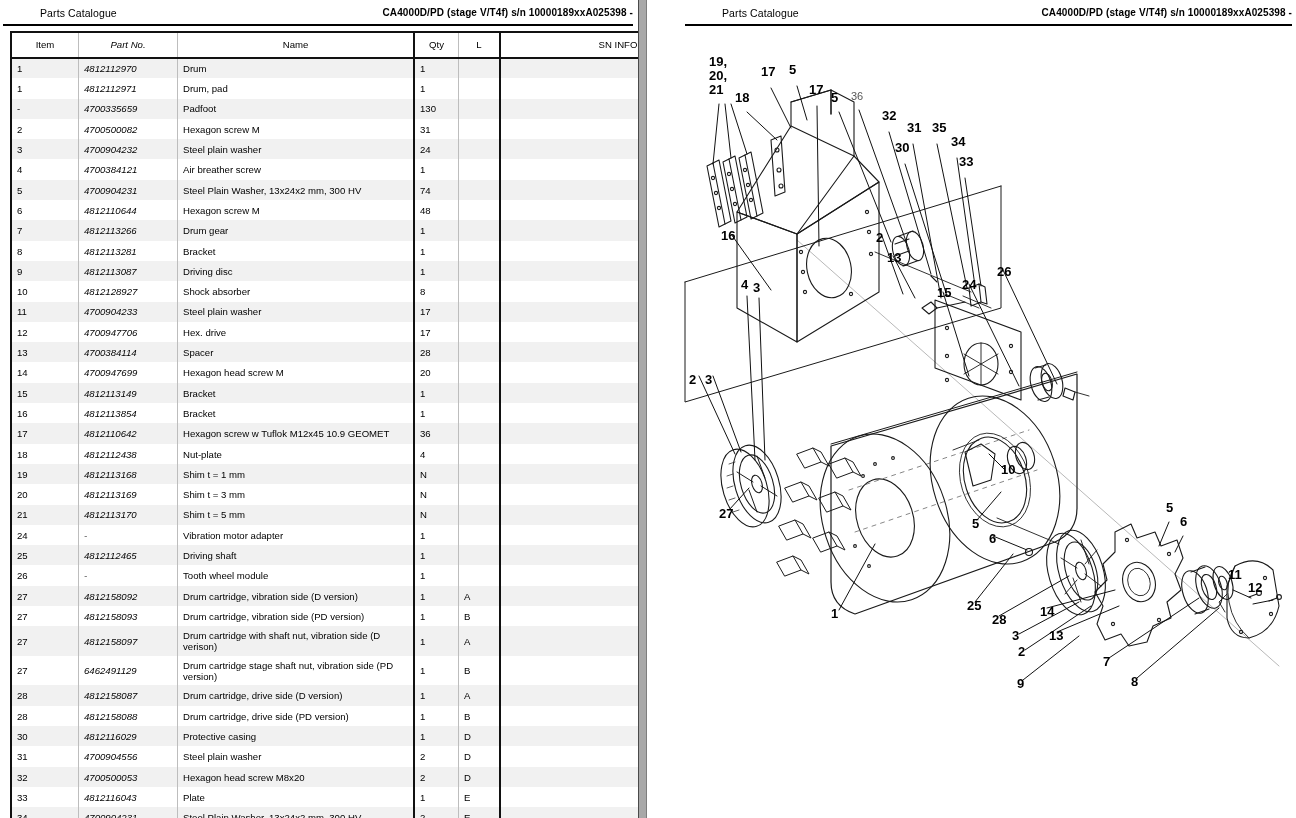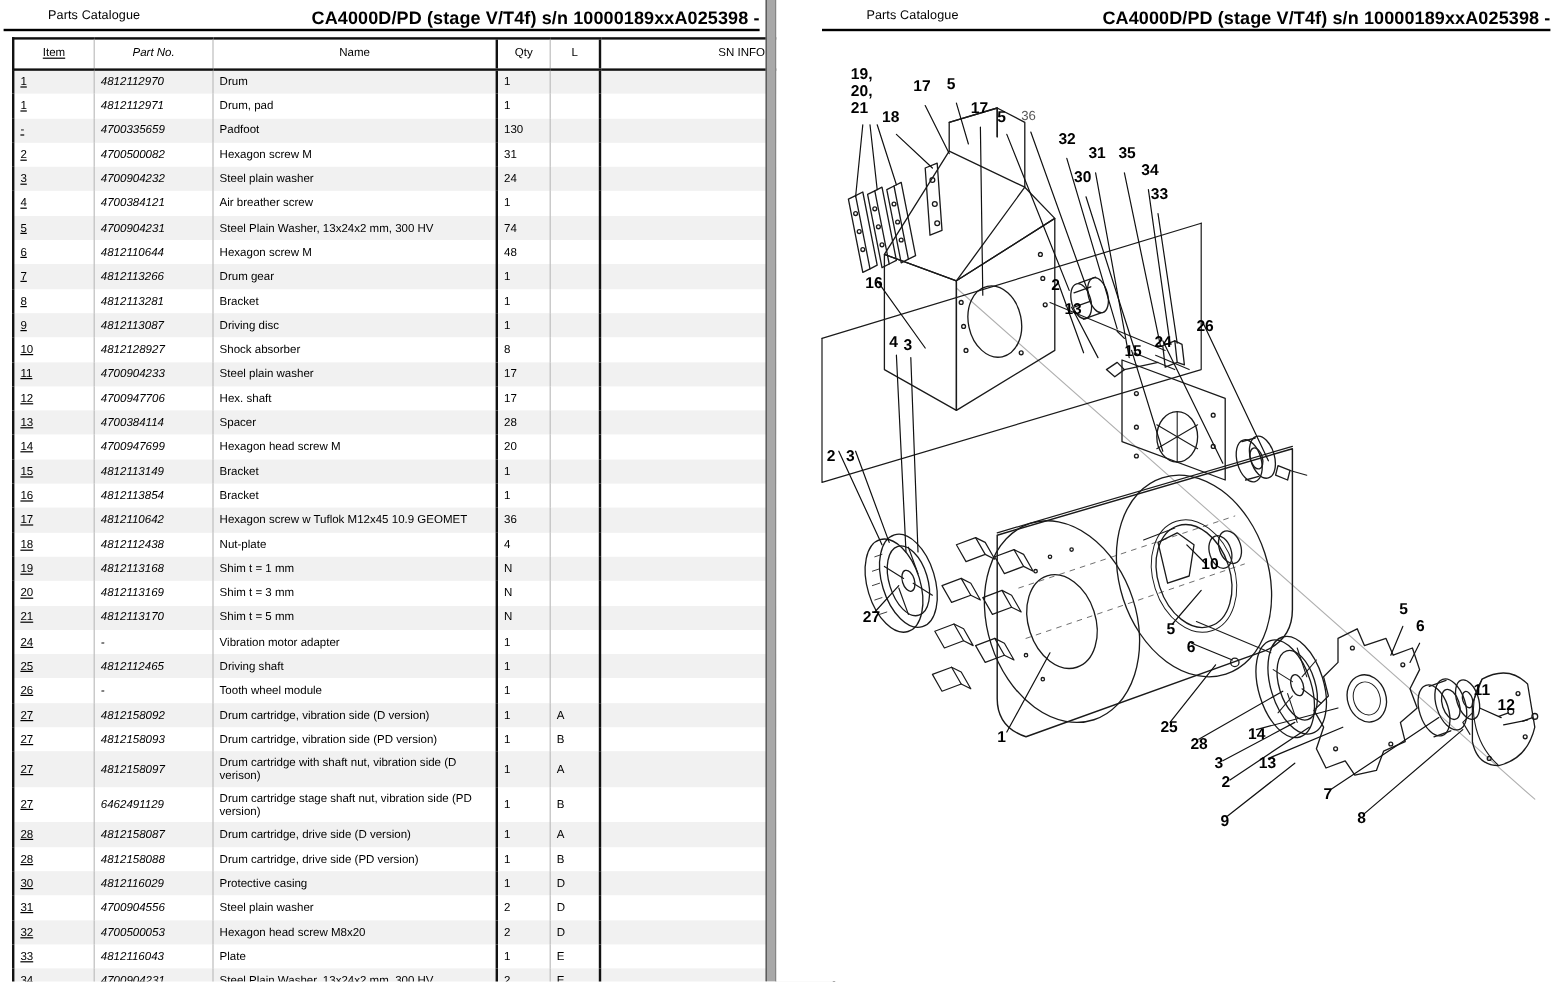--- a/index.html
+++ b/index.html
@@ -16,21 +16,21 @@
   .gutter .edge2{position:absolute;top:0;right:0;width:1px;height:818px;background:#7d7d7d;}
 
   
   .page{position:absolute;top:0;background:#fff;}
   .page-left{left:0;width:638px;height:818px;}
   .page-right{left:647px;width:649px;height:818px;}
 
   .pg-header{position:absolute;left:0;right:0;top:4px;height:22px;}
   .pg-header .hl{position:absolute;font-size:10.5px;letter-spacing:.1px;padding-left:37px;}
   .pg-header .hl.left{left:0;top:3px;}
-  .pg-header .hl.right{right:0;top:3px;font-weight:bold;font-size:15px;}
+  .pg-header .hl.right{right:0;top:3px;font-weight:bold;font-size:10px;}
   .pg-header .rule{position:absolute;left:0;right:0;bottom:0;height:2.2px;background:#000;}
 
   .page-left .pg-header{left:3px;right:5px;}
   .page-right .pg-header{left:38px;right:4px;}
 
   
   .tbl-wrap{position:absolute;left:10px;top:31px;width:586px;}
   table.parts{border-collapse:collapse;width:586px;table-layout:fixed;
               font-size:9.6px;line-height:1.15;}
   table.parts th,table.parts td{
@@ -38,21 +38,21 @@
     padding:4px 5px 3.5px 5px;vertical-align:middle;
     font-weight:normal;
   }
   table.parts thead th{
     border-top:2.2px solid #111;border-bottom:2.2px solid #111;
     text-align:center;height:18px;padding:3px 4px;background:#fff;
   }
   table.parts tbody tr{height:20.3px;}
   table.parts tbody tr.alt td{background:#f1f1f1;}
   table.parts tbody tr:last-child td{border-bottom:2.2px solid #111;}
-  table.parts .c-item{width:58px;text-decoration:underline;}
+  table.parts .c-item{width:58px;}
   table.parts .c-part{width:90px;font-style:italic;}
   table.parts .c-name{width:227px;}
   table.parts .c-qty{width:35px;}
   table.parts .c-l{width:32px;}
   table.parts .c-sn{width:144px;}
   
   table.parts th.c-item,table.parts td.c-item{border-left:2.2px solid #111;}
   table.parts th.c-sn,table.parts td.c-sn{border-right:2.2px solid #111;}
   table.parts th.c-qty,table.parts td.c-qty{border-left:2.2px solid #111;}
   table.parts th.c-l,table.parts td.c-l{border-left:1.6px solid #111;}
@@ -192,21 +192,21 @@
               <td class="c-item">11</td>
               <td class="c-part">4700904233</td>
               <td class="c-name">Steel plain washer</td>
               <td class="c-qty">17</td>
               <td class="c-l"></td>
               <td class="c-sn"></td>
             </tr>
             <tr>
               <td class="c-item">12</td>
               <td class="c-part">4700947706</td>
-              <td class="c-name">Hex. shaft</td>
+              <td class="c-name">Hex. drive</td>
               <td class="c-qty">17</td>
               <td class="c-l"></td>
               <td class="c-sn"></td>
             </tr>
             <tr class="alt">
               <td class="c-item">13</td>
               <td class="c-part">4700384114</td>
               <td class="c-name">Spacer</td>
               <td class="c-qty">28</td>
               <td class="c-l"></td>

